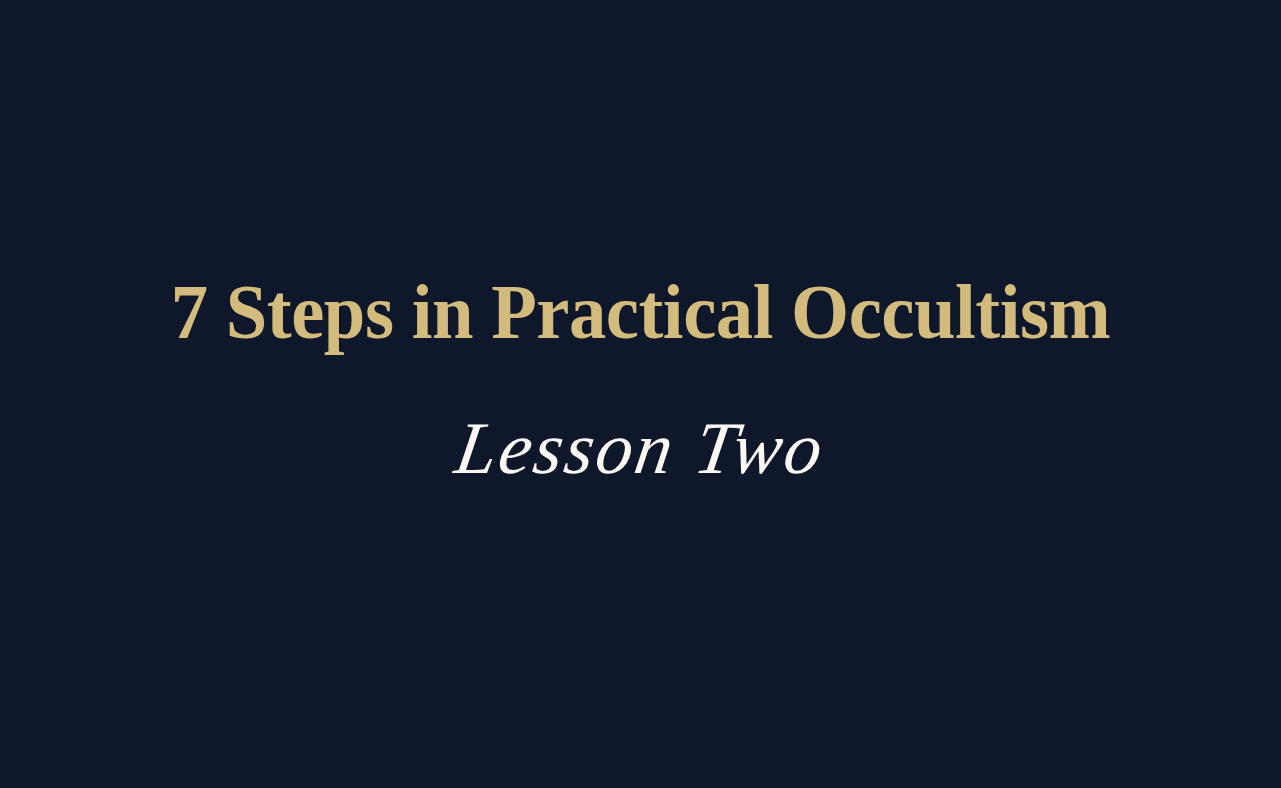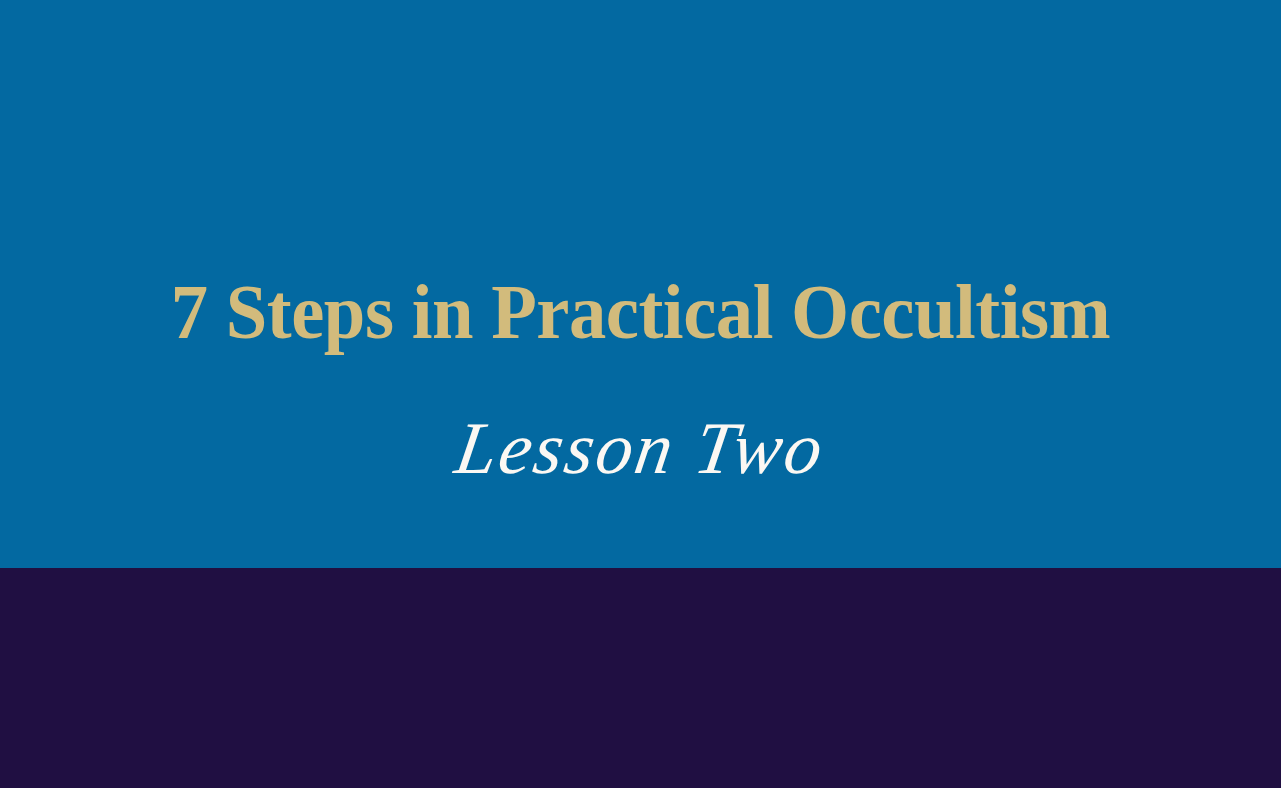--- a/index.html
+++ b/index.html
@@ -60,21 +60,21 @@
     font-size: 74px;
     line-height: 100px;
     letter-spacing: 2.5px;
     transform: skewX(-9deg) scaleX(0.99);
     transform-origin: 50% 50%;
   }
 </style>
 </head>
 <body>
 
-<div id="slide" style="background-color: #0369a1; width: 1281px; height: 568px;">
+<div id="slide" style="background-color: #0f172a; width: 1281px; height: 788px;">
 
   <div id="title-block">
 
     <div id="main-title" class="title-line" style="color: rgb(210, 187, 124);">7 Steps in Practical Occultism</div>
 
     <div id="subtitle" class="title-line" style="color: rgb(251, 248, 243);">Lesson Two</div>
 
   </div>
 
 </div>

